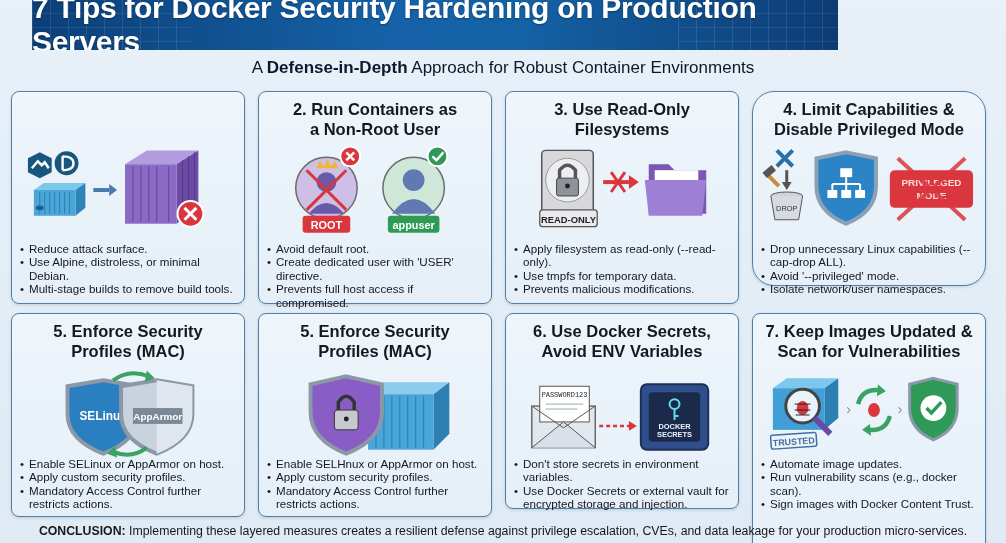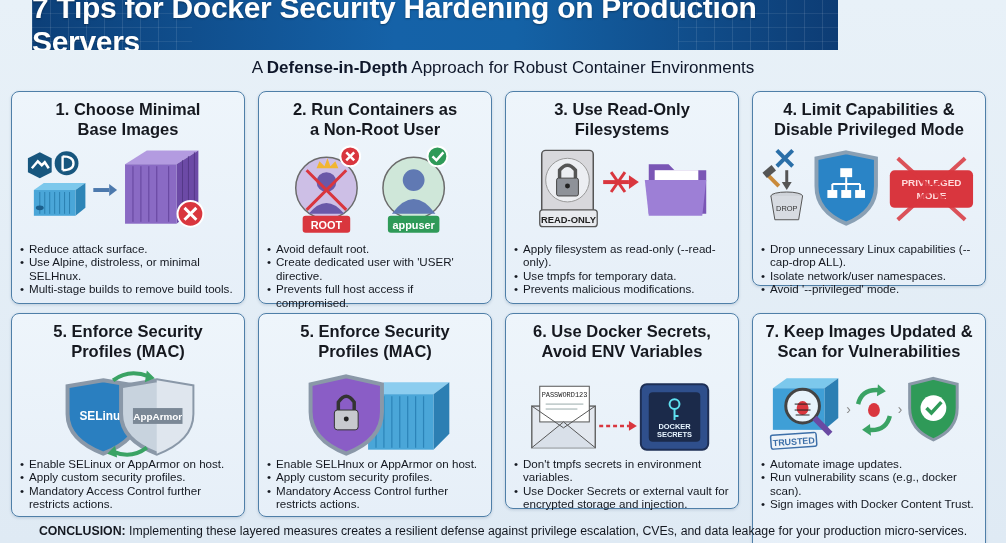--- a/index.html
+++ b/index.html
@@ -67,24 +67,20 @@
 </style>
 </head>
 <body>
 
 <div class="header">
   <h1 class="title">7 Tips for Docker Security Hardening on Production Servers</h1>
 </div>
 <div class="subtitle"><span>A </span><b>Defense-in-Depth</b><span> Approach for Robust Container Environments</span></div>
 
 <div class="card" style="left:11px; top:91px; height:213px;">
-  <div class="card-title">
-      <div>1. Choose Minimal</div>
-      <div>Base Images</div>
-    </div>
   <div class="card-graphic">
     <svg viewBox="0 0 222 96">
       <g>
         <polygon points="22,8 34,14 34,28 22,34 10,28 10,14" fill="#17567e"></polygon>
         <path d="M14 24 L20 17 L24 21 L27 18 L31 24" stroke="#fff" stroke-width="2.5" fill="none"></path>
       </g>
       <g>
         <circle cx="49" cy="19" r="12" fill="#17567e"></circle>
         <path d="M45 12 L45 26 M45 12 Q56 12 56 19 Q56 26 45 26" stroke="#fff" stroke-width="2.4" fill="none"></path>
       </g>
@@ -107,21 +103,21 @@
         <path d="M166 16v58M172 12v58M178 8v58" stroke="#543888" stroke-width="1"></path>
       </g>
       <g>
         <circle cx="174" cy="70" r="13" fill="#d9363e" stroke="#fff" stroke-width="2"></circle>
         <path d="M168 64 L180 76 M180 64 L168 76" stroke="#fff" stroke-width="3"></path>
       </g>
     </svg>
   </div>
   <ul class="card-bullets" style="top:150px;">
     <li>Reduce attack surface.</li>
-    <li>Use Alpine, distroless, or minimal SELHnux.</li>
+    <li>Use Alpine, distroless, or minimal Debian.</li>
     <li>Multi-stage builds to remove build tools.</li>
   </ul>
 </div>
 
 <div class="card" style="left:258px; top:91px; height:213px;">
   <div class="card-title">
       <div>2. Run Containers as</div>
       <div>a Non-Root User</div>
     </div>
   <div class="card-graphic">
@@ -187,21 +183,21 @@
       </g>
     </svg>
   </div>
   <ul class="card-bullets" style="top:150px;">
     <li>Apply filesystem as read-only (--read-only).</li>
     <li>Use tmpfs for temporary data.</li>
     <li>Prevents malicious modifications.</li>
   </ul>
 </div>
 
-<div class="card" style="left:752px; top:91px; height:195px;">
+<div class="card" style="left:752px; top:91px; height:195px;border-radius:22px;">
   <div class="card-title">
       <div>4. Limit Capabilities &amp;</div>
       <div>Disable Privileged Mode</div>
     </div>
   <div class="card-graphic">
     <svg viewBox="0 0 222 96">
       <g>
         <path d="M18 6 L34 22 M34 6 L18 22" stroke="#2a6fa8" stroke-width="4"></path>
         <path d="M8 30 L20 42" stroke="#c98a3a" stroke-width="4"></path>
         <rect x="4" y="24" width="12" height="7" fill="#555" transform="rotate(-40 10 27)"></rect>
@@ -224,22 +220,22 @@
       <g>
         <rect x="132" y="26" width="84" height="38" rx="5" fill="#d9363e"></rect>
         <text x="174" y="42" text-anchor="middle" font-family="Liberation Sans, sans-serif" font-weight="bold" font-size="10" fill="#ffd9d9">PRIVILEGED</text>
         <text x="174" y="55" text-anchor="middle" font-family="Liberation Sans, sans-serif" font-weight="bold" font-size="10" fill="#ffd9d9">MODE</text>
         <path d="M140 14 L208 76 M208 14 L140 76" stroke="#d9363e" stroke-width="4" opacity="0.85"></path>
       </g>
     </svg>
   </div>
   <ul class="card-bullets" style="top:150px;">
     <li>Drop unnecessary Linux capabilities (--cap-drop ALL).</li>
+    <li>Avoid '--privileged' mode.</li>
     <li>Isolate network/user namespaces.</li>
-    <li>Avoid '--privileged' mode.</li>
   </ul>
 </div>
 
 <div class="card" style="left:11px; top:313px; height:204px;">
   <div class="card-title">
       <div>5. Enforce Security</div>
       <div>Profiles (MAC)</div>
     </div>
   <div class="card-graphic">
     <svg viewBox="0 0 222 96">
@@ -319,21 +315,21 @@
         <rect x="130" y="18" width="68" height="66" rx="6" fill="#2f4f8c" stroke="#1e2f55" stroke-width="2"></rect>
         <rect x="138" y="26" width="52" height="50" rx="4" fill="#1b2a4a"></rect>
         <circle cx="164" cy="38" r="5" fill="none" stroke="#5fe0f0" stroke-width="2"></circle>
         <path d="M164 43 V54 M164 50 H168" stroke="#5fe0f0" stroke-width="2"></path>
         <text x="164" y="63" text-anchor="middle" font-family="Liberation Sans, sans-serif" font-weight="bold" font-size="7.5" fill="#e6f4ff">DOCKER</text>
         <text x="164" y="71" text-anchor="middle" font-family="Liberation Sans, sans-serif" font-weight="bold" font-size="7.5" fill="#e6f4ff">SECRETS</text>
       </g>
     </svg>
   </div>
   <ul class="card-bullets" style="top:143px;">
-    <li>Don't tmpfs secrets in environment variables.</li>
+    <li>Don't store secrets in environment variables.</li>
     <li>Use Docker Secrets or external vault for encrypted storage and injection.</li>
   </ul>
 </div>
 
 <div class="card" style="left:752px; top:313px; height:264px;">
   <div class="card-title">
       <div>7. Keep Images Updated &amp;</div>
       <div>Scan for Vulnerabilities</div>
     </div>
   <div class="card-graphic">

